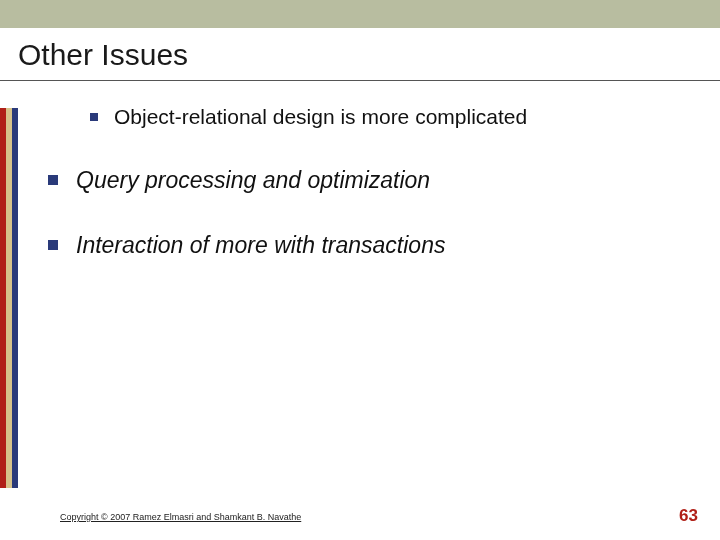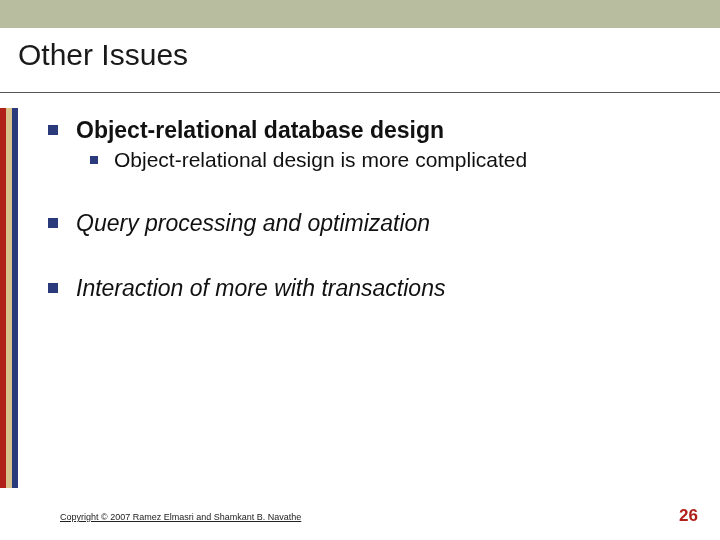--- a/index.html
+++ b/index.html
@@ -10,21 +10,21 @@
     font-family: Arial, Helvetica, sans-serif;
     position: relative;
     overflow: hidden;
   }
   .top-band {
     width: 100%;
     height: 28px;
     background: #b8bda0;
   }
   .title-area {
-    padding: 10px 18px 20px 18px;
+    padding: 10px 18px 8px 18px;
     border-bottom: 1px solid #555;
   }
   .title-area h1 {
     font-size: 30px;
     font-weight: normal;
     color: #1a1a1a;
     font-family: Arial, sans-serif;
   }
   .accent-bar {
     position: absolute;
@@ -107,24 +107,20 @@
 </div>
 
 <div class="accent-bar">
   <div class="accent-red"></div>
   <div class="accent-tan"></div>
   <div class="accent-blue"></div>
 </div>
 
 <div class="content">
 
-  <div class="bullet-row lvl1">
-    <div class="sq"></div>
-    <div class="txt-bold">Object-relational database design</div>
-  </div>
 
   <div class="bullet-row lvl2">
     <div class="sq-small"></div>
     <div class="txt-sub">Object-relational design is more complicated</div>
   </div>
 
   <div class="gap"></div>
 
   <div class="bullet-row lvl1">
     <div class="sq"></div>
@@ -134,13 +130,13 @@
   <div class="gap"></div>
 
   <div class="bullet-row lvl1">
     <div class="sq"></div>
     <div class="txt-normal">Interaction of more with transactions</div>
   </div>
 
 </div>
 
 <div class="footer-copy">Copyright © 2007 Ramez Elmasri and Shamkant B. Navathe</div>
-<div class="page-num">26</div>
+<div class="page-num">63</div>
 
 </body></html>

